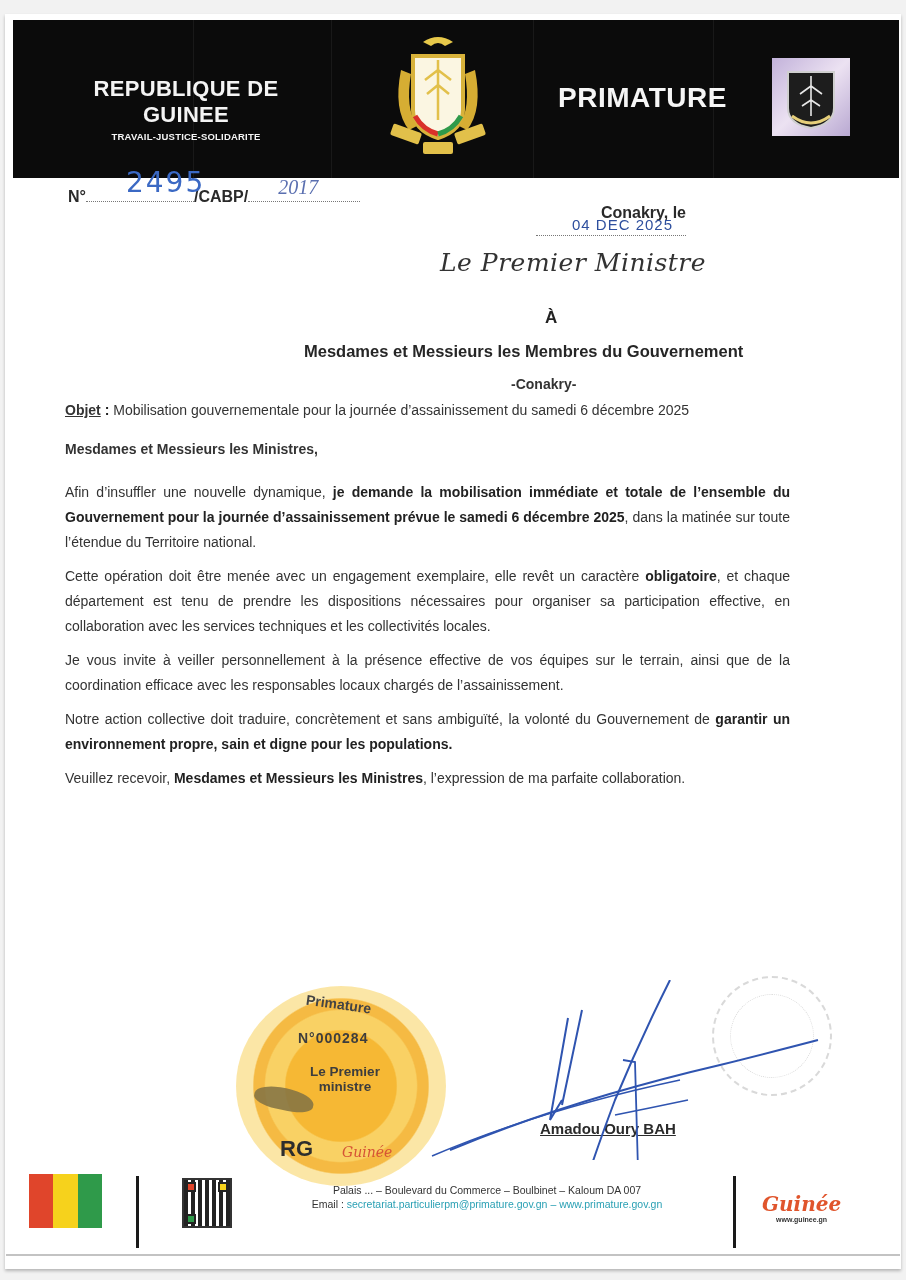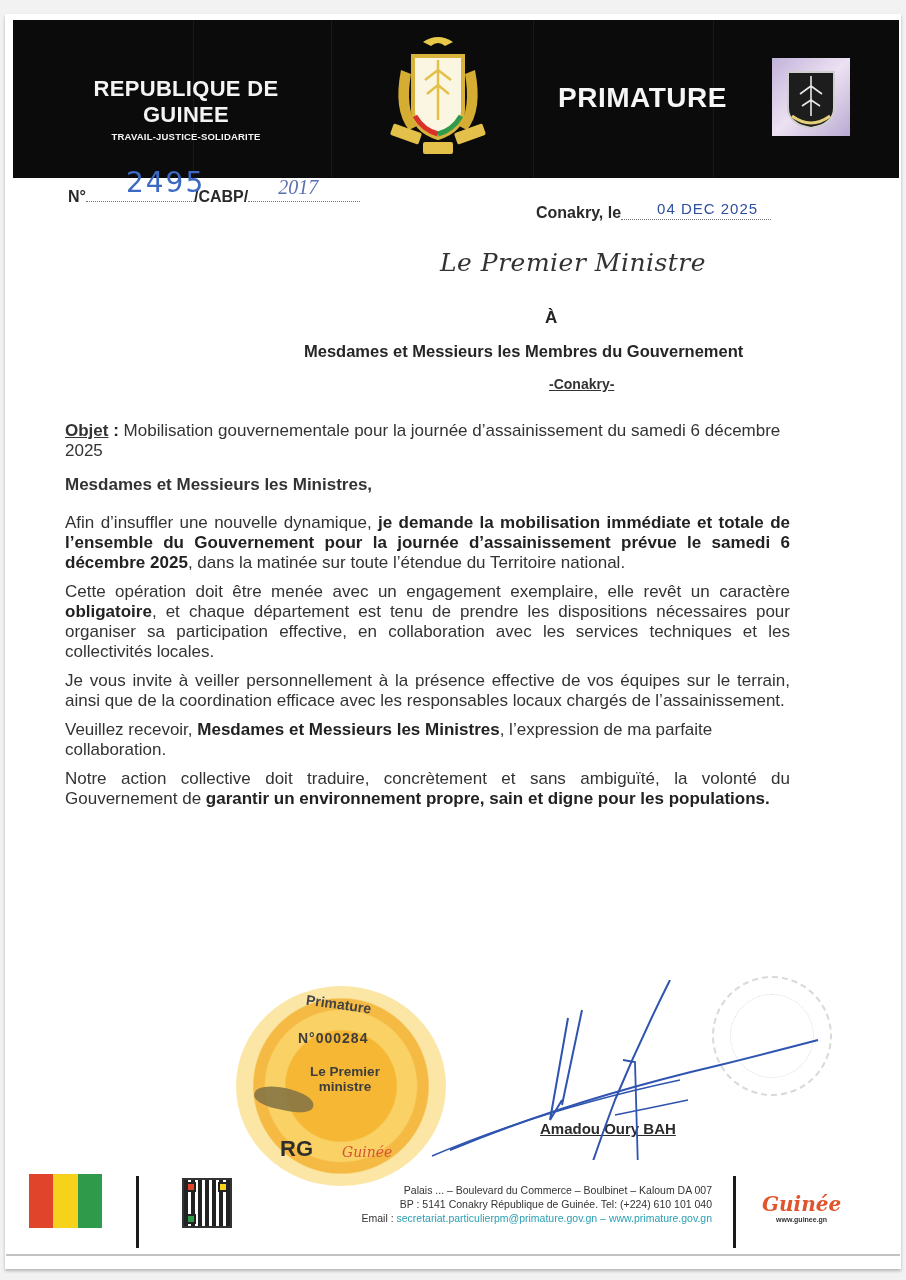--- a/index.html
+++ b/index.html
@@ -22,29 +22,29 @@
     .pm-emblem {
       position: absolute; left: 772px; top: 46px; width: 78px; height: 78px;
       background: linear-gradient(135deg,#c7b6dc,#e8dcf0 45%,#bfb0d6);
     }
 
     .ref { position: absolute; left: 68px; top: 188px; font-weight: 700; font-size: 16px; color: #2a2a2a; display: flex; align-items: baseline; }
     .dots { display: inline-block; border-bottom: 1.5px dotted #777; height: 14px; position: relative; }
     .hand { position: absolute; bottom: 2px; color: #3b69c4; font-weight: 400; }
     .ref .num { font-size: 28px; left: 40px; letter-spacing: 2px; font-family: "DejaVu Sans", sans-serif; }
     .ref .yr { font-size: 20px; left: 30px; font-style: italic; color: #5a6fb0; font-family: "Liberation Serif", serif; text-align: center; }
-    .date { position: absolute; left: 536px; top: 204px; font-weight: 700; font-size: 16px; color: #2a2a2a; display: flex; align-items: center; }
+    .date { position: absolute; left: 536px; top: 204px; font-weight: 700; font-size: 16px; color: #2a2a2a; display: flex; align-items: flex-end; flex-direction: column; }
     .date .stamp { font-family: "Liberation Sans Narrow", "Liberation Sans", sans-serif; color: #2e4f9e; font-size: 15px; letter-spacing: 1px; left: 36px; font-weight: 400; }
 
     .sender { position: absolute; left: 440px; top: 248px; font-family: "DejaVu Serif", serif; font-style: italic; font-size: 25px; color: #333; letter-spacing: 0.5px; }
     .a-to { position: absolute; left: 545px; top: 308px; font-weight: 700; font-size: 17px; color: #222; }
     .recipient { position: absolute; left: 304px; top: 342px; font-weight: 700; font-size: 16.5px; color: #262626; }
-    .city { position: absolute; left: 511px; top: 376px; font-weight: 700; font-size: 14px; text-decoration: underline; color: #333; margin-left: 38px; }
-
-    .body { position: absolute; left: 65px; top: 421px; width: 725px; font-size: 17px; line-height: 20px; color: #333; }
+    .city { position: absolute; left: 511px; top: 376px; font-weight: 700; font-size: 14px; color: #333; }
+
+    .body { position: absolute; left: 65px; top: 398px; width: 725px; font-size: 14px; line-height: 25px; color: #333; }
     .body p { text-align: justify; margin-bottom: 9px; }
     .body b { color: #222; }
     .objet-label { font-weight: 700; text-decoration: underline; }
     .salutation { font-weight: 700; margin-top: 14px; margin-bottom: 18px !important; }
     .objet { margin-bottom: 10px !important; }
 
     .seal {
       position: absolute; left: 236px; top: 986px; width: 210px; height: 200px; border-radius: 50%;
       background: radial-gradient(circle at 50% 50%, #f6b52a 0 38%, #f9cf5c 39% 52%, #f5b739 53% 60%, #fbe5a2 61% 100%);
       opacity: 0.95;
@@ -65,21 +65,21 @@
     .footer { position: absolute; left: 0; top: 1162px; width: 906px; height: 100px; }
     .flag { position: absolute; left: 29px; top: 12px; width: 73px; height: 54px; display: flex; }
     .flag span { flex: 1; }
     .vbar { position: absolute; width: 3px; background: #1a1a1a; }
     .qr { position: absolute; left: 182px; top: 16px; width: 50px; height: 50px;
       background:
         repeating-linear-gradient(90deg, #222 0 4px, transparent 4px 7px),
         repeating-linear-gradient(0deg, #fff 0 3px, transparent 3px 7px);
       background-color:#fff; border: 2px solid #333; }
     .qr i { position: absolute; width: 10px; height: 10px; border: 2px solid #222; }
-    .addr { position: absolute; left: 262px; top: 21px; width: 450px; text-align: right; font-size: 10.5px; line-height: 14px; color: #333; }
+    .addr { position: absolute; left: 262px; top: 21px; width: 450px; text-align: center; font-size: 10.5px; line-height: 14px; color: #333; }
     .addr .mail { color: #2aa0b4; }
     .addr .lab { color: #333; }
     .guinee-logo { position: absolute; left: 762px; top: 30px; text-align: center; }
     .guinee-logo .g1 { font-family: "DejaVu Serif", serif; font-style: italic; font-weight: 700; font-size: 20px; color: #e0552c; }
     .guinee-logo .g2 { font-size: 7px; font-weight: 700; color: #333; }
     .bottom-rule { position: absolute; left: 6px; top: 1254px; width: 894px; height: 2px; background: #888; opacity: 0.5; }
   </style>
 </head>
 <body>
 
@@ -148,22 +148,22 @@
 <div class="city">-Conakry-</div>
 
 <div class="body">
   <p class="objet" style="text-align:left;">
     <span class="objet-label">Objet</span><b> : </b><span>Mobilisation gouvernementale pour la journée d’assainissement du samedi 6 décembre 2025</span>
   </p>
   <p class="salutation">Mesdames et Messieurs les Ministres,</p>
   <p><span>Afin d’insuffler une nouvelle dynamique, </span><b>je demande la mobilisation immédiate et totale de l’ensemble du Gouvernement pour la journée d’assainissement prévue le samedi 6 décembre 2025</b><span>, dans la matinée sur toute l’étendue du Territoire national.</span></p>
   <p><span>Cette opération doit être menée avec un engagement exemplaire, elle revêt un caractère </span><b>obligatoire</b><span>, et chaque département est tenu de prendre les dispositions nécessaires pour organiser sa participation effective, en collaboration avec les services techniques et les collectivités locales.</span></p>
   <p>Je vous invite à veiller personnellement à la présence effective de vos équipes sur le terrain, ainsi que de la coordination efficace avec les responsables locaux chargés de l’assainissement.</p>
+  <p><span>Notre action collective doit traduire, concrètement et sans ambiguïté, la volonté du Gouvernement de </span><b>garantir un environnement propre, sain et digne pour les populations.</b></p>
   <p style="text-align:left;"><span>Veuillez recevoir, </span><b>Mesdames et Messieurs les Ministres</b><span>, l’expression de ma parfaite collaboration.</span></p>
-  <p><span>Notre action collective doit traduire, concrètement et sans ambiguïté, la volonté du Gouvernement de </span><b>garantir un environnement propre, sain et digne pour les populations.</b></p>
 </div>
 
 <div class="round-stamp"></div>
 
 <div class="seal">
   <div class="s1">Primature</div>
   <div class="s2">N°000284</div>
   <div class="s3">Le Premier ministre</div>
   <div class="bird"></div>
   <div class="s4">RG</div>
@@ -188,21 +188,20 @@
       <span style="background:#2f9a4a"></span>
   </div>
   <div class="vbar" style="left:136px; top:14px; height:72px;"></div>
   <div class="qr">
     <i style="left:2px; top:2px; background:#e0452b;"></i>
     <i style="right:2px; top:2px; background:#f6d21c;"></i>
     <i style="left:2px; bottom:2px; background:#2f9a4a;"></i>
   </div>
   <div class="addr">
     <div>Palais ... – Boulevard du Commerce – Boulbinet – Kaloum DA 007</div>
-    <div>BP : 5141 Conakry République de Guinée. Tel: (+224) 610 101 040</div>
     <div>
       <span class="lab">Email : </span><span class="mail">secretariat.particulierpm@primature.gov.gn</span><span class="mail"> – </span><span class="mail">www.primature.gov.gn</span>
     </div>
   </div>
   <div class="vbar" style="left:733px; top:14px; height:72px;"></div>
   <div class="guinee-logo">
     <div class="g1">Guinée</div>
     <div class="g2">www.guinee.gn</div>
   </div>
 </div>

